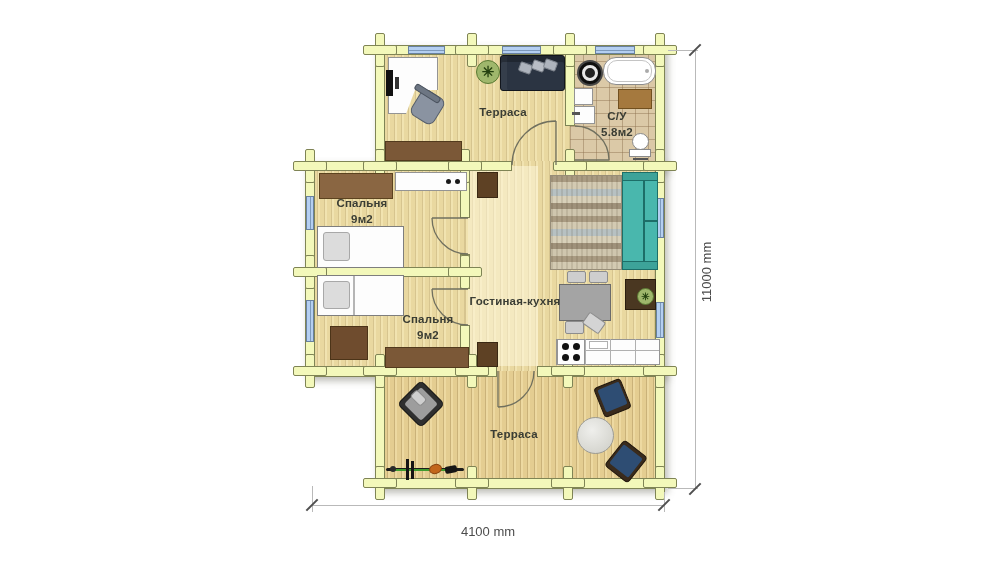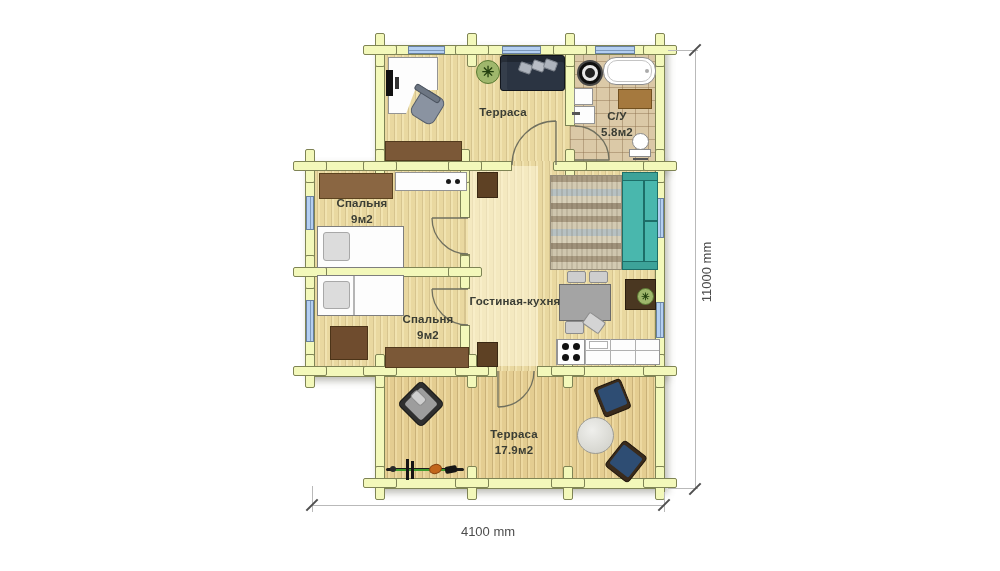--- a/index.html
+++ b/index.html
@@ -224,21 +224,20 @@
   </div>
   <div class="abs room-label" style="left:348px;top:311px;width:160px;">
     <div>Спальня</div>
     <div>9м2</div>
   </div>
   <div class="abs room-label" style="left:425px;top:293px;width:180px;">
     <div>Гостиная-кухня</div>
   </div>
   <div class="abs room-label" style="left:434px;top:426px;width:160px;">
     <div>Терраса</div>
-    <div>17.9м2</div>
   </div>
 
   <div class="abs dimline" style="left:695px;top:50px;width:1px;height:439px;"></div>
   <div class="abs dimline" style="left:668px;top:50px;width:30px;height:1px;"></div>
   <div class="abs dimline" style="left:668px;top:488px;width:30px;height:1px;"></div>
   <div class="abs tick" style="left:687px;top:49px;transform:rotate(-45deg);"></div>
   <div class="abs tick" style="left:687px;top:488px;transform:rotate(-45deg);"></div>
   <div class="abs dim" style="left:706px;top:272px;transform:translate(-50%,-50%) rotate(-90deg);white-space:nowrap;">11000 mm</div>
 
   <div class="abs dimline" style="left:312px;top:505px;width:352px;height:1px;"></div>

